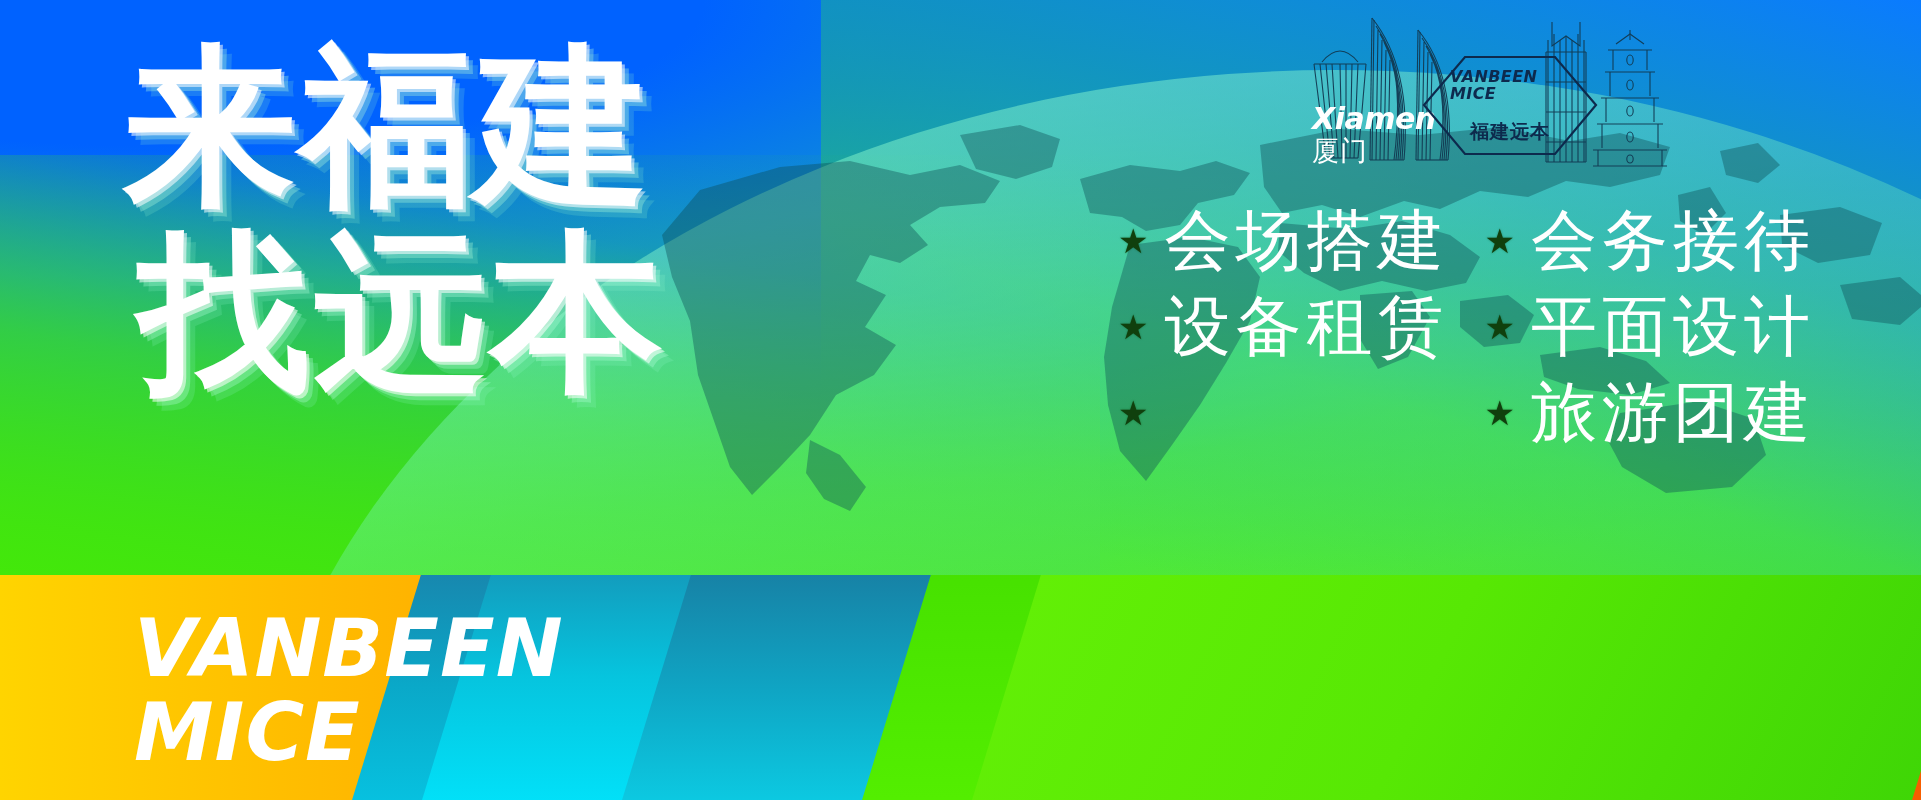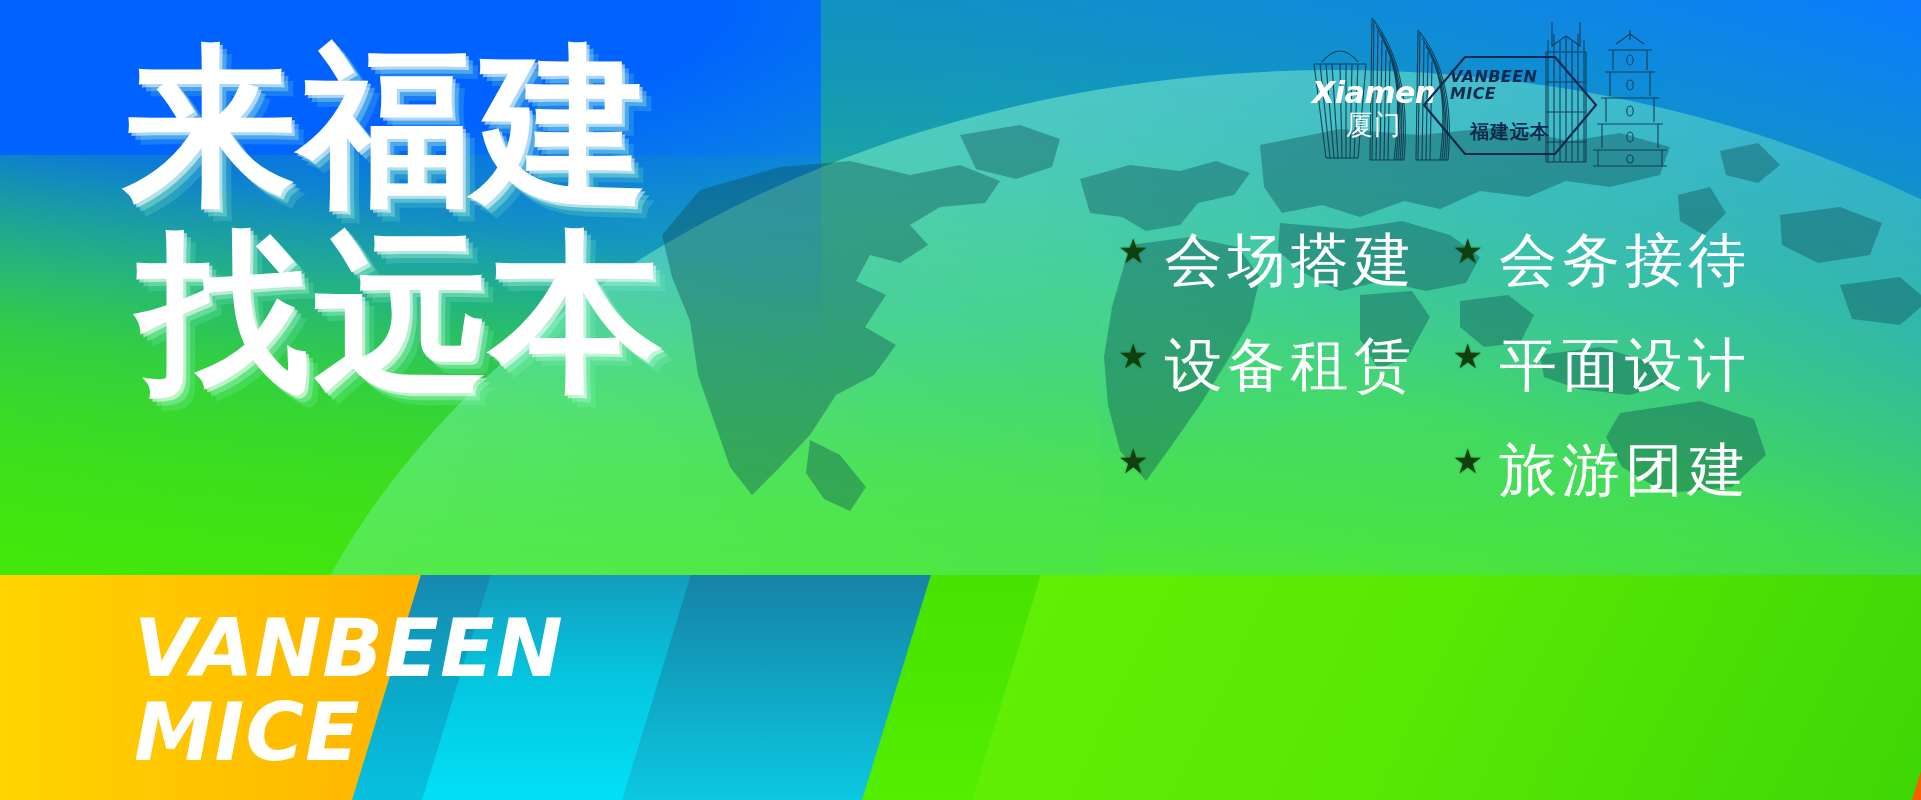--- a/index.html
+++ b/index.html
@@ -86,38 +86,37 @@
     color:#10400d;
     font-size:34px;
     line-height:1;
     margin-right:16px;
     text-shadow:0 0 2px rgba(10,60,10,.5);
   }
   .svc .svc-label{
     color:#ffffff;
     font-family:"DejaVu Sans","Liberation Sans",sans-serif;
     font-weight:300;
-    font-size:58px;
+    font-size:66px;
     line-height:76px;
     letter-spacing:5px;
-    margin-top:19px;
   }
 
   
   .city-cluster{
     position:absolute;left:1300px;top:0;width:420px;height:175px;z-index:7;
   }
   .skyline{
     position:absolute;left:0;top:0;width:420px;height:175px;
     pointer-events:none;
   }
   .skyline svg{width:100%;height:100%;display:block;}
 
   .city-label{
-    position:absolute;z-index:8;text-align:center;
+    position:absolute;z-index:8;text-align:left;margin-top:26px;
   }
   .city-label .city-en{
     display:block;
     color:#ffffff;font-style:italic;font-weight:700;
     font-size:30px;line-height:30px;letter-spacing:-.5px;
     font-family:"DejaVu Sans","Liberation Sans",sans-serif;
   }
   .city-label .city-cn{
     display:block;
     color:#ffffff;font-weight:400;

